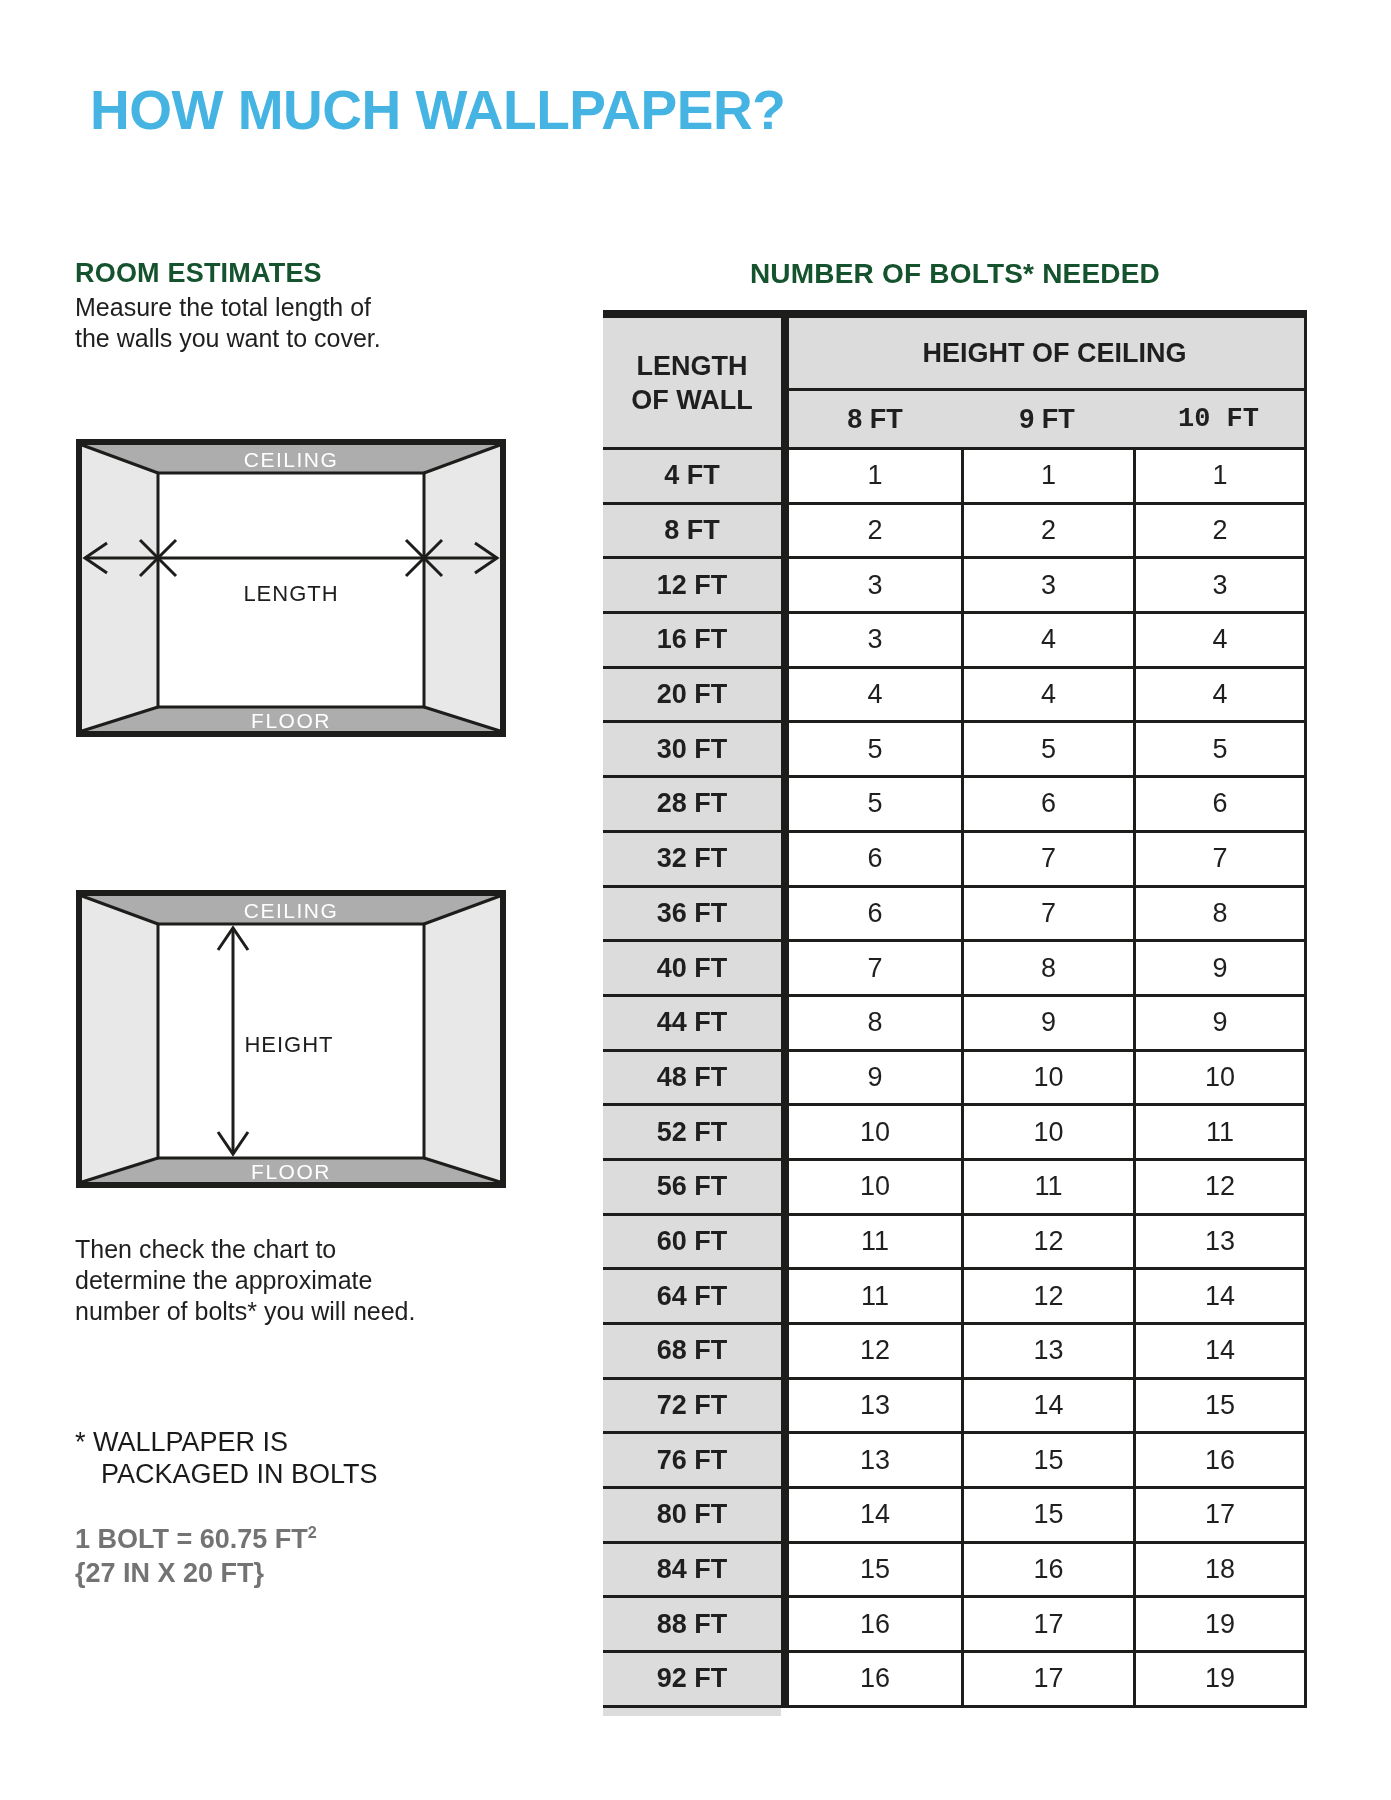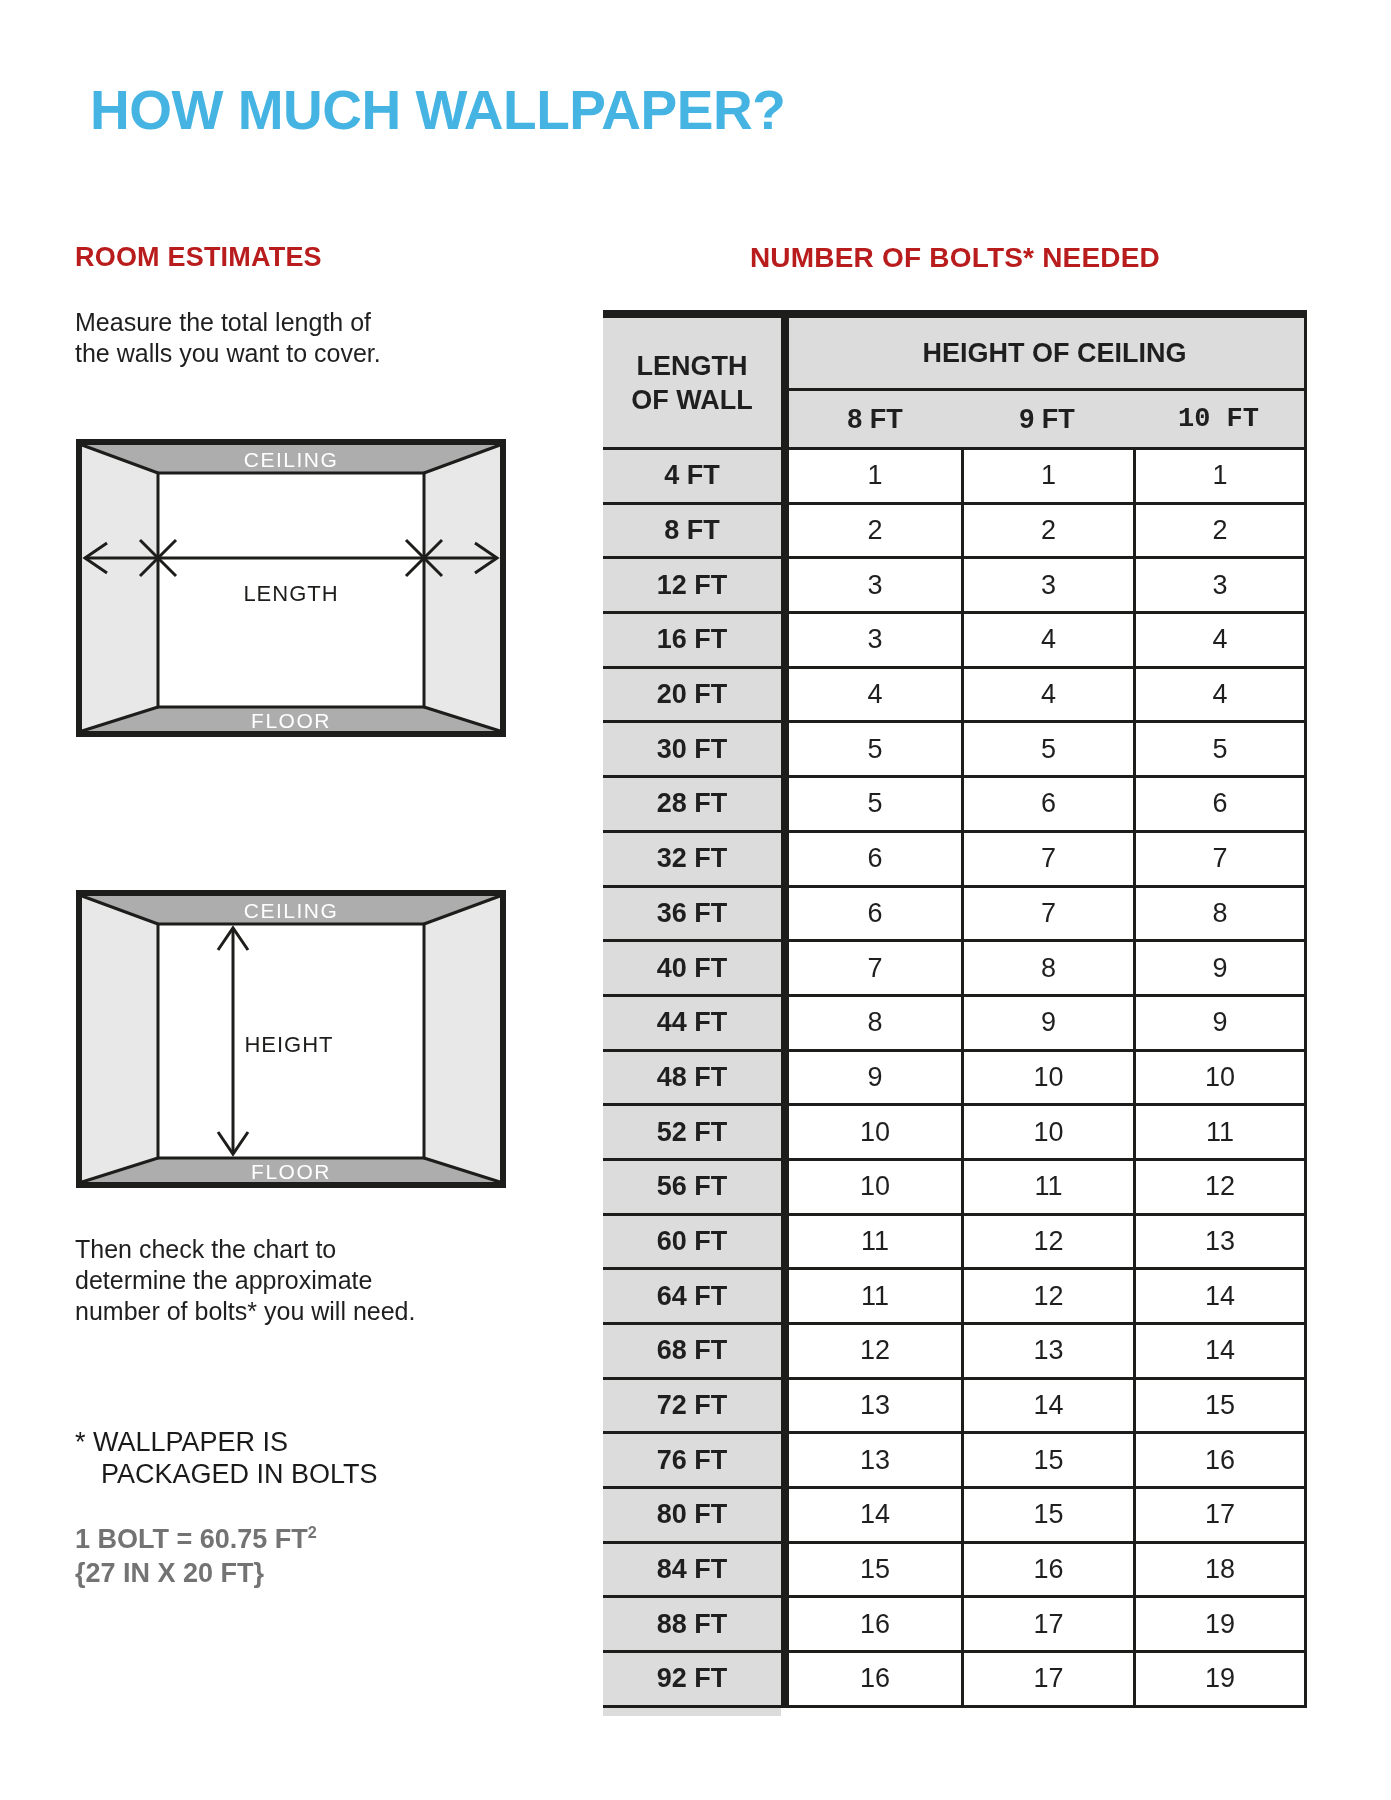--- a/index.html
+++ b/index.html
@@ -4,28 +4,28 @@
 <style>
   html,body{margin:0;padding:0;background:#fff;}
   .page{
     position:relative;width:1391px;height:1800px;background:#ffffff;overflow:hidden;
     font-family:"Liberation Sans",sans-serif;color:#1f1f1f;
   }
   .title{
     position:absolute;left:74px;top:78px;font-size:55px;font-weight:700;
     letter-spacing:-0.5px;color:#45B4E2;white-space:nowrap;margin-left:16px;
   }
-  .sec-head{position:absolute;top:242px;font-size:27px;font-weight:700;color:#b91c1c;letter-spacing:0.2px;}
+  .sec-head{position:absolute;top:258px;font-size:27px;font-weight:700;color:#14532d;letter-spacing:0.2px;}
   #room-head{left:75px;}
   #bolts-head{left:603px;width:704px;text-align:center;font-size:28px;}
   .para{
     position:absolute;left:75px;font-size:25px;line-height:31px;
     white-space:pre-line;color:#1f1f1f;
   }
-  #para1{top:292px;margin-top:15px;}
+  #para1{top:292px;}
   #para2{top:781px;}
   #para3{top:1234px;}
   .diag{position:absolute;left:76px;width:430px;height:298px;}
   #diag1{top:439px;}
   #diag2{top:890px;}
   .footnote{
     position:absolute;left:75px;top:1426px;font-size:27px;font-weight:400;
     line-height:32px;color:#1a1a1a;
   }
   .footnote .indent{padding-left:26px;}

